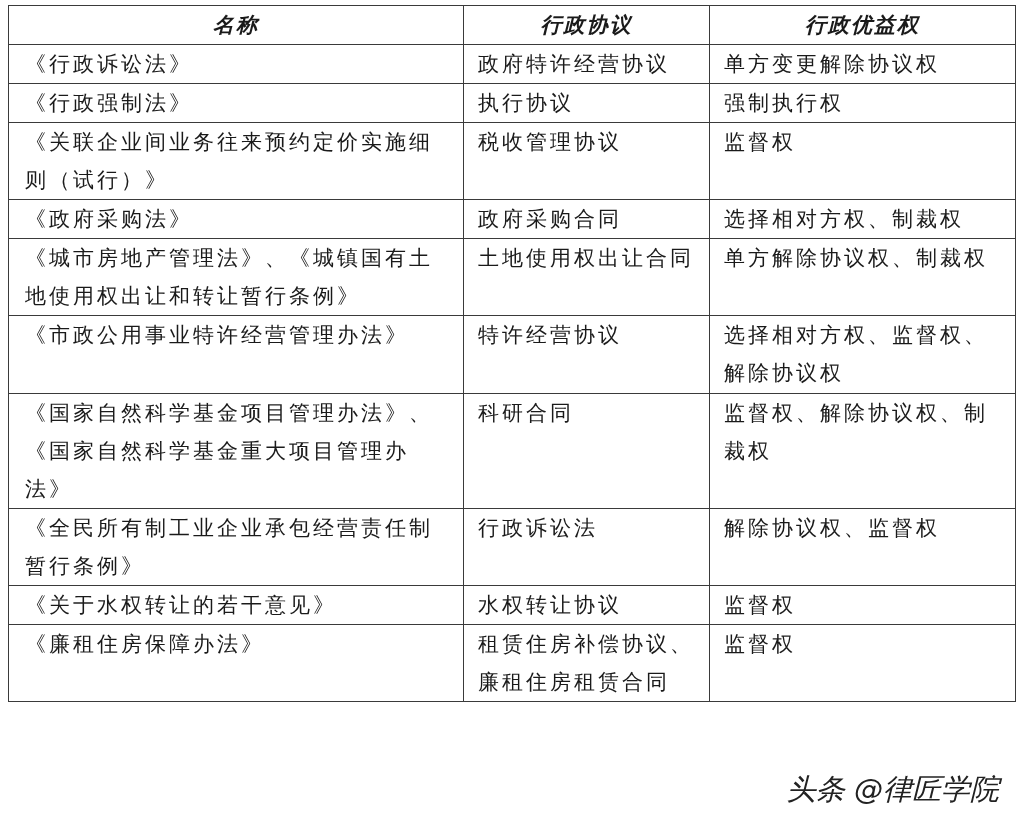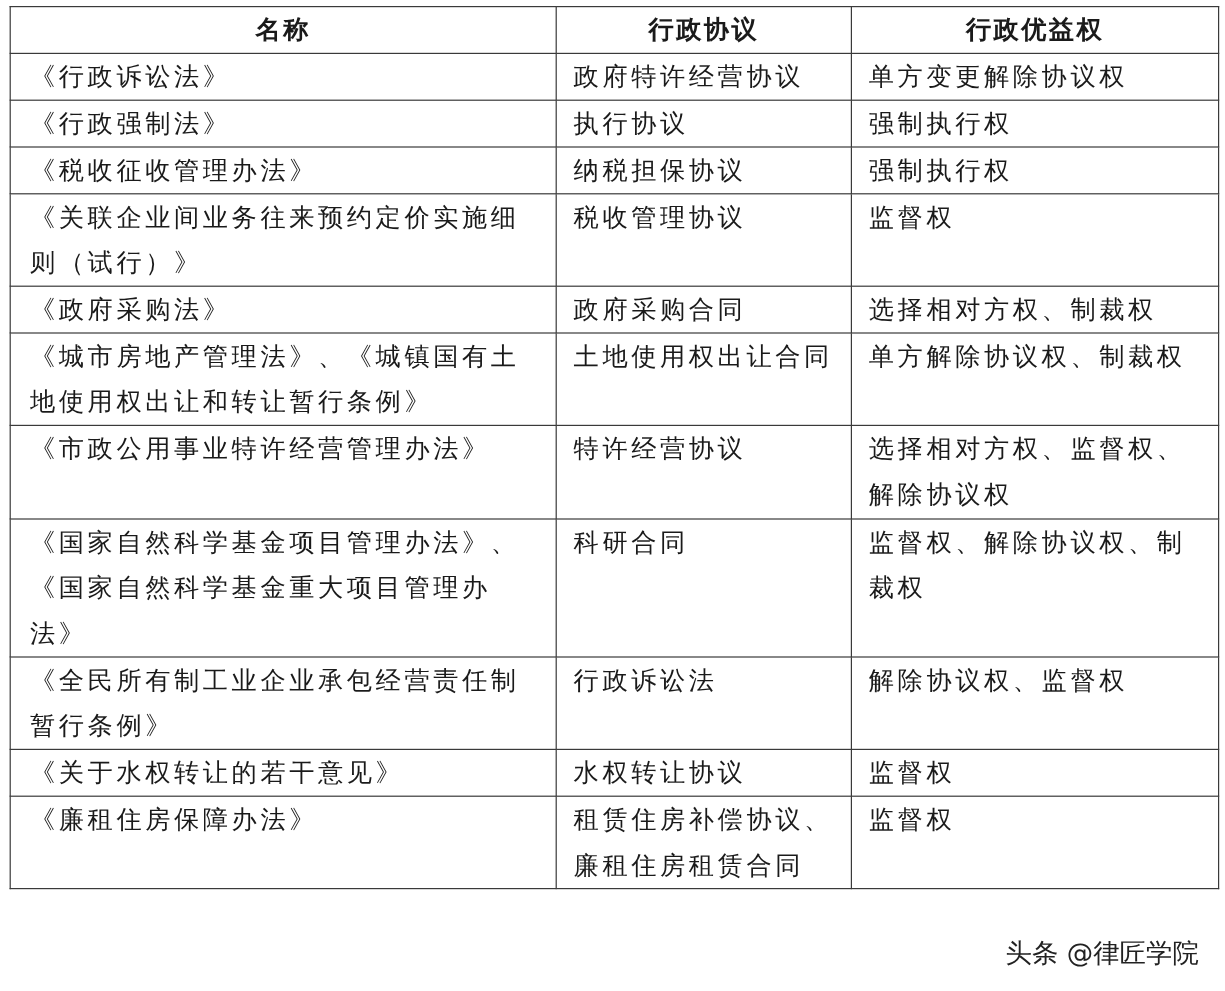--- a/index.html
+++ b/index.html
@@ -24,30 +24,32 @@
       font-weight: normal;
       text-align: left;
       word-break: break-all;
     }
     table.doc th {
       text-align: center;
       font-weight: bold;
       height: 38px;
       padding: 0;
       letter-spacing: 2px;
+      font-style: italic;
     }
     col.c1 { width: 455px; }
     col.c2 { width: 246px; }
     col.c3 { width: 306px; }
     table.doc td.c2, table.doc td.c3 { padding-left: 14px; }
     .watermark {
       position: absolute; right: 22px; bottom: 16px;
       font-family: "DejaVu Sans", "Liberation Sans", sans-serif;
-      font-size: 22px; color: #222; letter-spacing: 0px;
+      font-size: 29px; color: #222; letter-spacing: 0px;
       background: rgba(255,255,255,0.85);
+      font-style: italic;
     }
   </style>
 </head>
 <body>
 
 <table class="doc">
   <colgroup>
       <col class="c1">
       <col class="c2">
       <col class="c3">
@@ -61,25 +63,20 @@
   </thead>
   <tbody>
     <tr style="height:39px">
       <td>《行政诉讼法》</td>
       <td class="c2">政府特许经营协议</td>
       <td class="c3">单方变更解除协议权</td>
     </tr>
     <tr style="height:39px">
       <td>《行政强制法》</td>
       <td class="c2">执行协议</td>
-      <td class="c3">强制执行权</td>
-    </tr>
-    <tr style="height:39px">
-      <td>《税收征收管理办法》</td>
-      <td class="c2">纳税担保协议</td>
       <td class="c3">强制执行权</td>
     </tr>
     <tr style="height:77px">
       <td>《关联企业间业务往来预约定价实施细则（试行）》</td>
       <td class="c2">税收管理协议</td>
       <td class="c3">监督权</td>
     </tr>
     <tr style="height:39px">
       <td>《政府采购法》</td>
       <td class="c2">政府采购合同</td>

